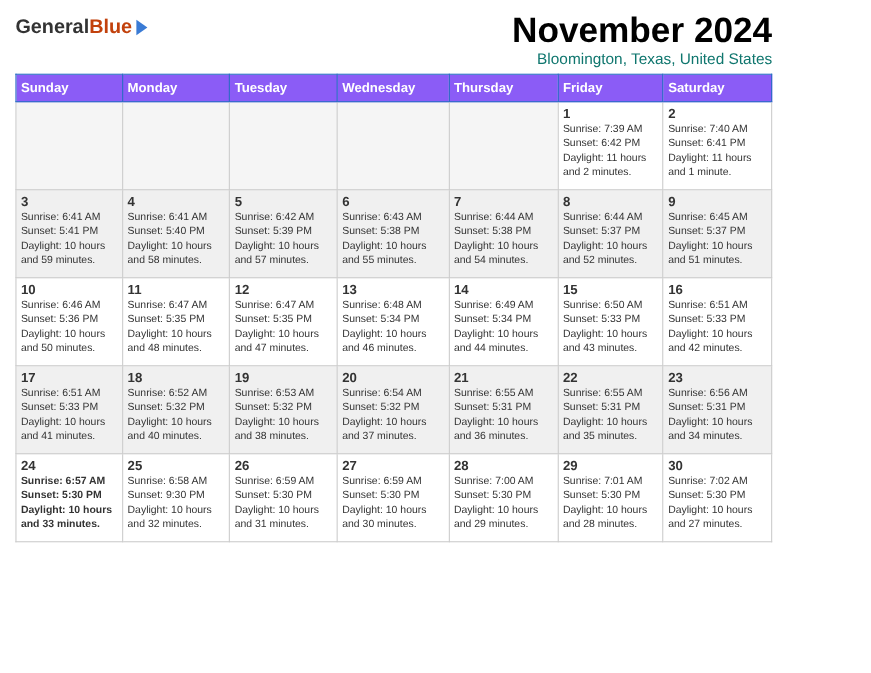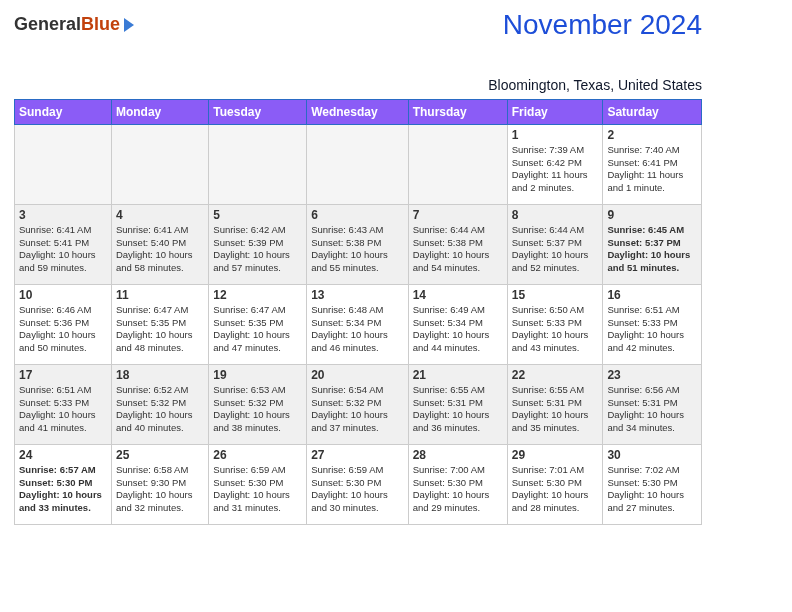--- a/index.html
+++ b/index.html
@@ -49,29 +49,28 @@
       border-left: 10px solid #3a7bd5;
       border-top: 7px solid transparent;
       border-bottom: 7px solid transparent;
       display: inline-block;
       margin-left: 2px;
     }
     .title-block {
       text-align: right;
     }
     .month-title {
-      font-size: 28px;
-      font-weight: normal;
-      color: #1d4ed8;
+      font-size: 32px;
+      font-weight: bold;
+      color: #000000;
       line-height: 1.1;
     }
     .location {
       font-size: 14px;
-      color: #0f172a;
-      margin-top: 36px;
+      color: #0f766e;
     }
     .calendar {
       width: 100%;
       border-collapse: collapse;
       font-size: 10.5px;
     }
     .calendar th {
       background: #8b5cf6;
       color: #fff;
       padding: 5px 4px;
@@ -200,21 +199,21 @@
           </td>
           <td>
             <span class="day-num">8</span>
             <div class="day-info" style="white-space: pre-line;">Sunrise: 6:44 AM
 Sunset: 5:37 PM
 Daylight: 10 hours
 and 52 minutes.</div>
           </td>
           <td>
             <span class="day-num">9</span>
-            <div class="day-info" style="white-space: pre-line; font-weight: bold;">Sunrise: 6:45 AM
+            <div class="day-info" style="white-space: pre-line;">Sunrise: 6:45 AM
 Sunset: 5:37 PM
 Daylight: 10 hours
 and 51 minutes.</div>
           </td>
         </tr>
         <tr>
           <td>
             <span class="day-num">10</span>
             <div class="day-info" style="white-space: pre-line;">Sunrise: 6:46 AM
 Sunset: 5:36 PM

